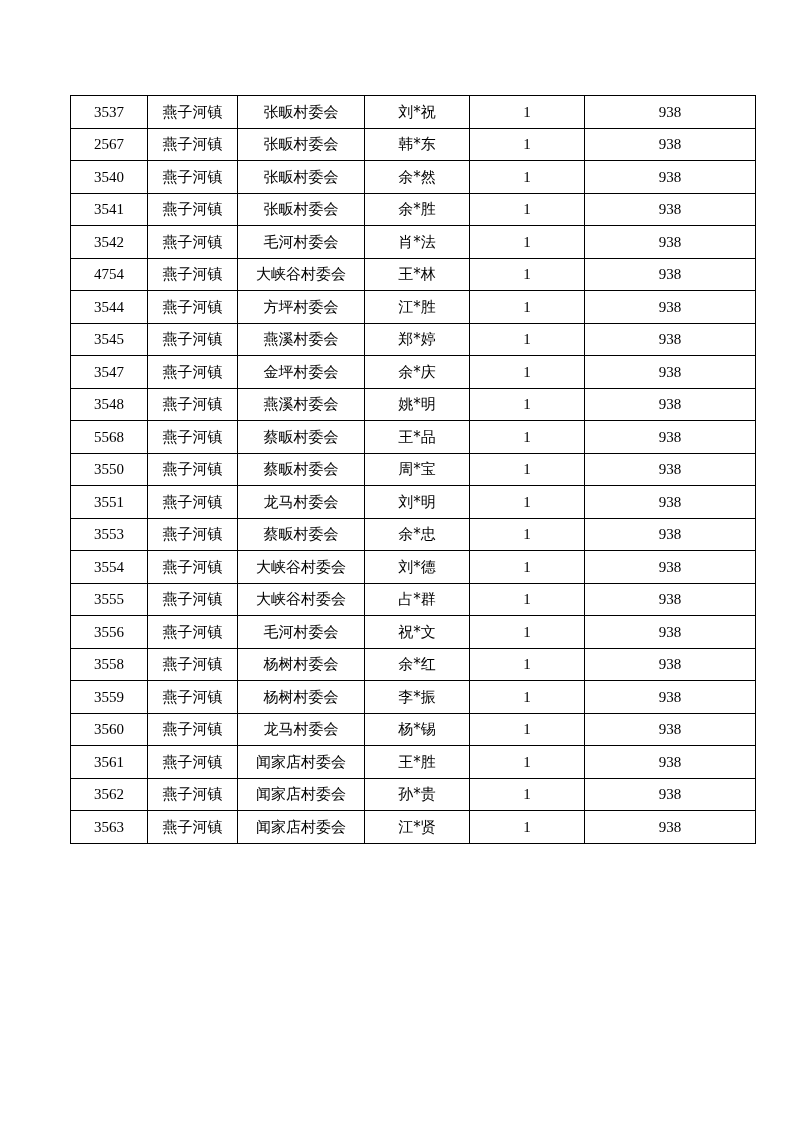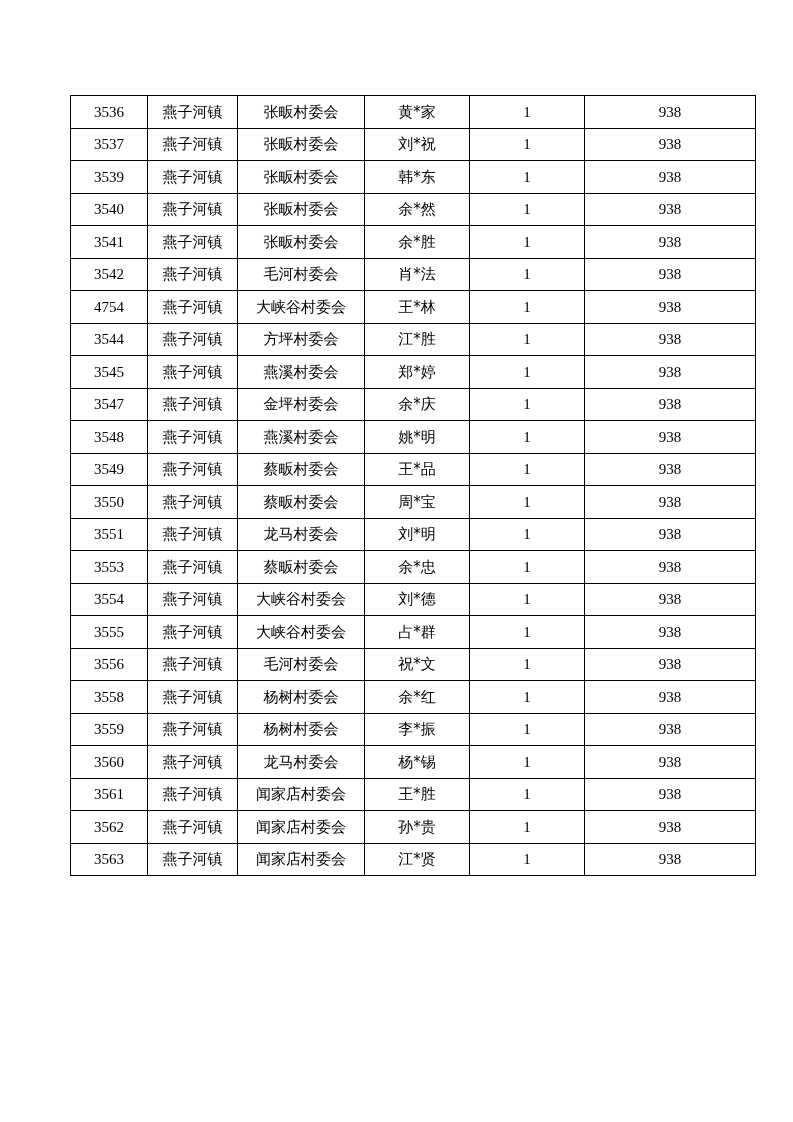--- a/index.html
+++ b/index.html
@@ -60,37 +60,29 @@
   }
 </style>
 </head>
 <body>
 
 <div class="page">
   <div class="table-wrap">
     <table class="data-table">
       <tbody id="table-body">
           <tr>
-            <td class="col-idx num">3536</td>
-            <td class="col-town cjk">燕子河镇</td>
-            <td class="col-vil cjk">张畈村委会</td>
-            <td class="col-name cjk">黄*家</td>
-            <td class="col-num num">1</td>
-            <td class="col-amt num">938</td>
-          </tr>
-          <tr>
             <td class="col-idx num">3537</td>
             <td class="col-town cjk">燕子河镇</td>
             <td class="col-vil cjk">张畈村委会</td>
             <td class="col-name cjk">刘*祝</td>
             <td class="col-num num">1</td>
             <td class="col-amt num">938</td>
           </tr>
           <tr>
-            <td class="col-idx num">3539</td>
+            <td class="col-idx num">2567</td>
             <td class="col-town cjk">燕子河镇</td>
             <td class="col-vil cjk">张畈村委会</td>
             <td class="col-name cjk">韩*东</td>
             <td class="col-num num">1</td>
             <td class="col-amt num">938</td>
           </tr>
           <tr>
             <td class="col-idx num">3540</td>
             <td class="col-town cjk">燕子河镇</td>
             <td class="col-vil cjk">张畈村委会</td>
@@ -148,21 +140,21 @@
           </tr>
           <tr>
             <td class="col-idx num">3548</td>
             <td class="col-town cjk">燕子河镇</td>
             <td class="col-vil cjk">燕溪村委会</td>
             <td class="col-name cjk">姚*明</td>
             <td class="col-num num">1</td>
             <td class="col-amt num">938</td>
           </tr>
           <tr>
-            <td class="col-idx num">3549</td>
+            <td class="col-idx num">5568</td>
             <td class="col-town cjk">燕子河镇</td>
             <td class="col-vil cjk">蔡畈村委会</td>
             <td class="col-name cjk">王*品</td>
             <td class="col-num num">1</td>
             <td class="col-amt num">938</td>
           </tr>
           <tr>
             <td class="col-idx num">3550</td>
             <td class="col-town cjk">燕子河镇</td>
             <td class="col-vil cjk">蔡畈村委会</td>

